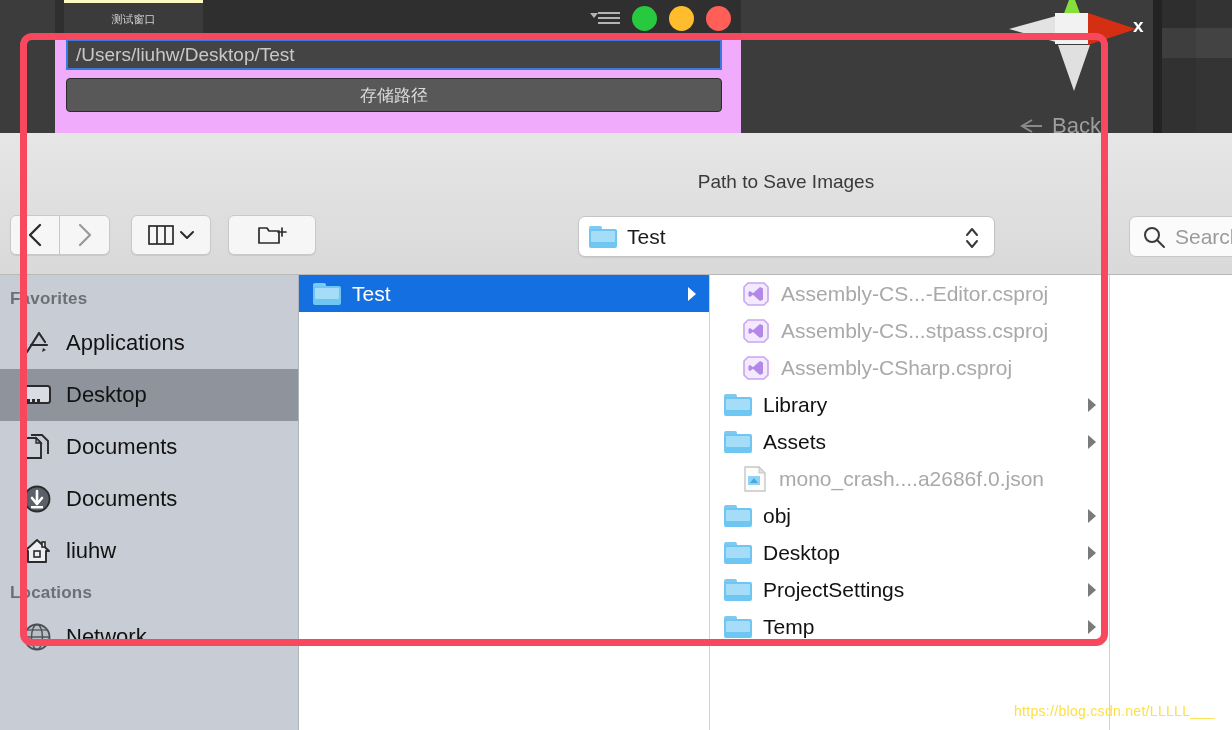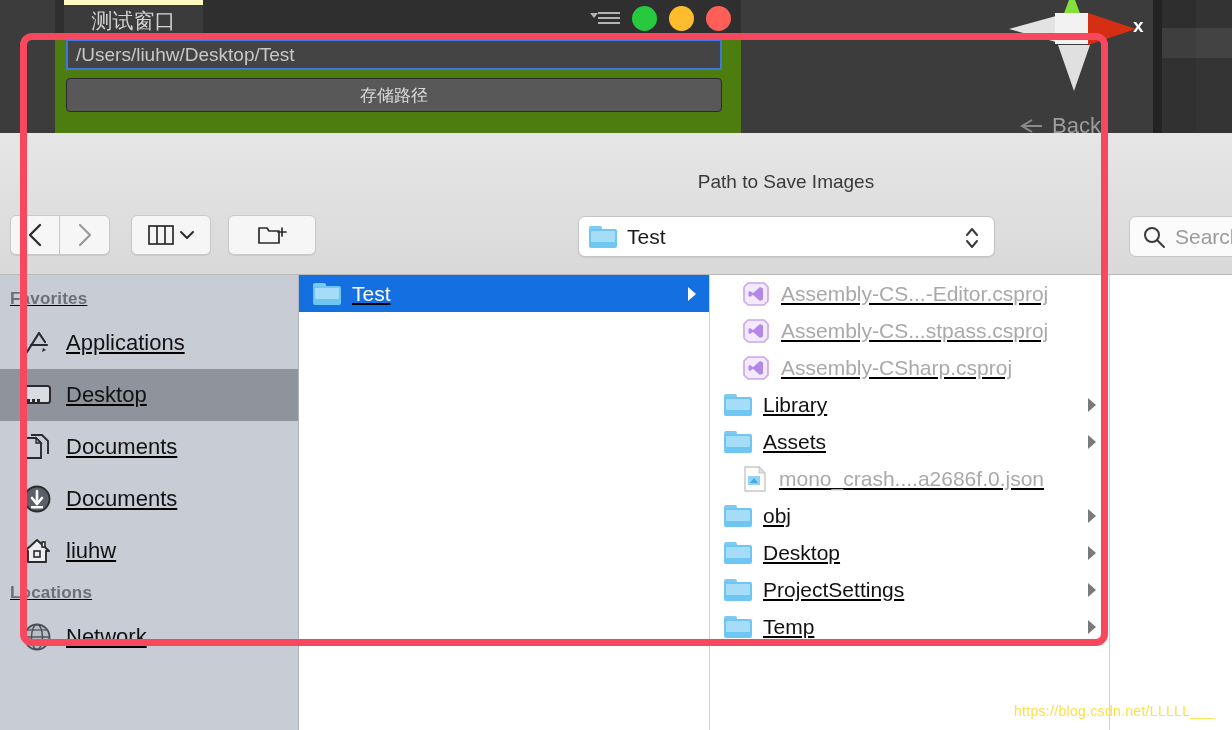--- a/index.html
+++ b/index.html
@@ -26,38 +26,38 @@
   .unity-divider-dark { position:absolute; left:1153px; top:0; width:9px; height:133px; background:#232323; }
 
   
   .win {
     position: absolute; left: 55px; top: 0; width: 686px; height: 133px;
     background: #3b3b3b;
   }
   .win-tabbar { position: absolute; left: 0; top: 0; width: 686px; height: 36px; background: #2f2f2f; }
   .win-tab {
     position: absolute; left: 9px; top: 0; width: 139px; height: 36px;
-    background: #3b3b3b; border-top: 5px solid #fef9c3;
+    background: #3b3b3b; border-top: 3px solid #fef9c3;
     display: flex; align-items: center; justify-content: center;
-    color: #d2d2d2; font-size: 21px;
+    color: #d2d2d2; font-size: 11px;
   }
   .win-ctrls { position: absolute; right: 10px; top: 0; height: 36px; display: flex; align-items: center; gap: 12px; }
   .hamb { display: flex; flex-direction: column; gap: 3px; width: 22px; position: relative; }
   .hamb i { display:block; height: 2px; background: #b4b4b4; }
   .hamb i:nth-child(1){ width: 22px; }
   .hamb i:nth-child(2){ width: 22px; }
   .hamb i:nth-child(3){ width: 22px; }
   .hamb .tri { position:absolute; left:-8px; top:1px; width:0;height:0;
       border-left:4px solid transparent;border-right:4px solid transparent;border-top:5px solid #b4b4b4; }
   .dot { width: 25px; height: 25px; border-radius: 50%; }
   .dot.g { background: #27c93f; }
   .dot.y { background: #ffbd2e; }
   .dot.r { background: #ff5f57; }
 
-  .win-body { position: absolute; left: 0; top: 36px; width: 686px; height: 97px; background: #4d7c0f; }
+  .win-body { position: absolute; left: 0; top: 36px; width: 686px; height: 97px; background: #f0abfc; }
   .path-field {
     position: absolute; left: 11px; top: 3px; width: 656px; height: 31px;
     background: #444; border: 2px solid #3a79e0; color: #c8c8c8;
     font-size: 19px; display: flex; align-items: center; padding-left: 8px;
   }
   .save-btn {
     position: absolute; left: 11px; top: 42px; width: 656px; height: 34px;
     background: #585858; border: 1px solid #2c2c2c; border-radius: 4px;
     color: #dcdcdc; font-size: 17px; display: flex; align-items: center; justify-content: center;
   }
@@ -125,21 +125,21 @@
   .stepper { position: absolute; right: 14px; top: 8px; display: flex; flex-direction: column; gap: 2px; align-items: center; }
 
   .search-box {
     position: absolute; left: 1129px; top: 83px; width: 180px; height: 41px;
     background: #fbfbfb; border: 1px solid #c8c8c8; border-radius: 7px;
     display: flex; align-items: center; padding-left: 12px; gap: 9px;
   }
   .search-box .ph { font-size: 21px; color: #9b9b9b; }
 
   
-  .cols { position: absolute; left: 0; top: 142px; width: 1232px; height: 455px; display: flex; text-decoration: underline; }
+  .cols { position: absolute; left: 0; top: 142px; width: 1232px; height: 455px; display: flex; }
   .sidebar {
     width: 299px; height: 455px; background: #c8ccd4; border-right: 1px solid #b0b4bb;
     padding-top: 8px; overflow: hidden;
   }
   .sb-head { font-size: 17px; color: #6b6f76; font-weight: bold; padding: 6px 0 8px 10px; letter-spacing: .2px; }
   .sb-item { height: 52px; display: flex; align-items: center; gap: 14px; padding-left: 22px; font-size: 22px; color: #121212; }
   .sb-item.sel { background: #8e939c; }
   .sb-icon { width: 30px; height: 30px; display: flex; align-items: center; justify-content: center; flex: 0 0 30px; }
 
   .col-mid { width: 411px; height: 455px; background: #fff; border-right: 1px solid #d2d2d2; }

